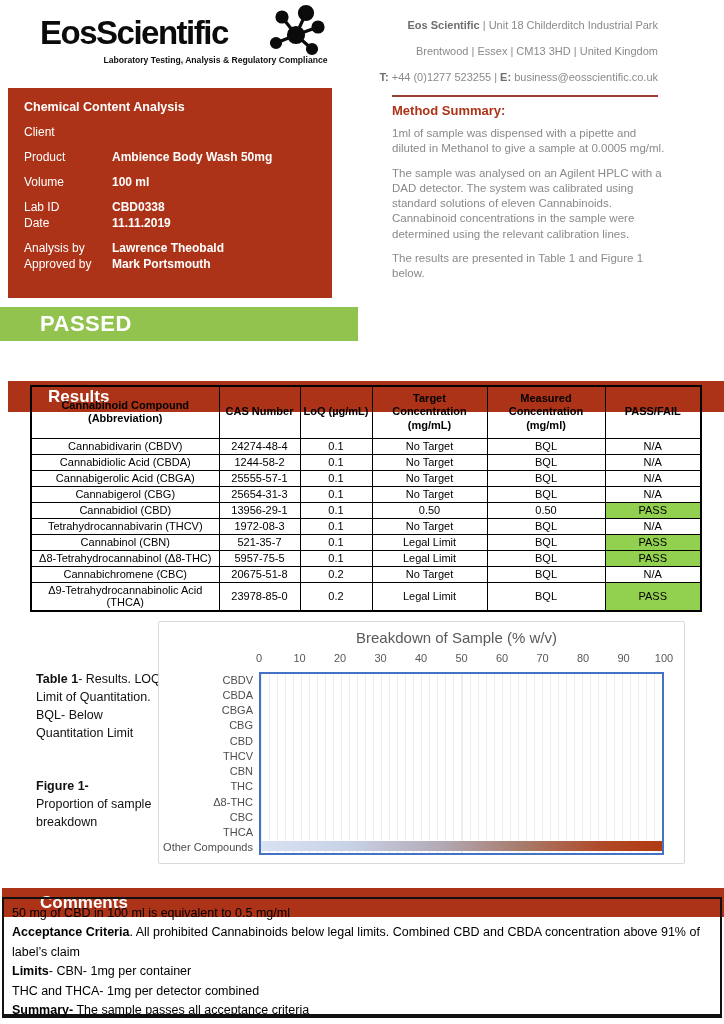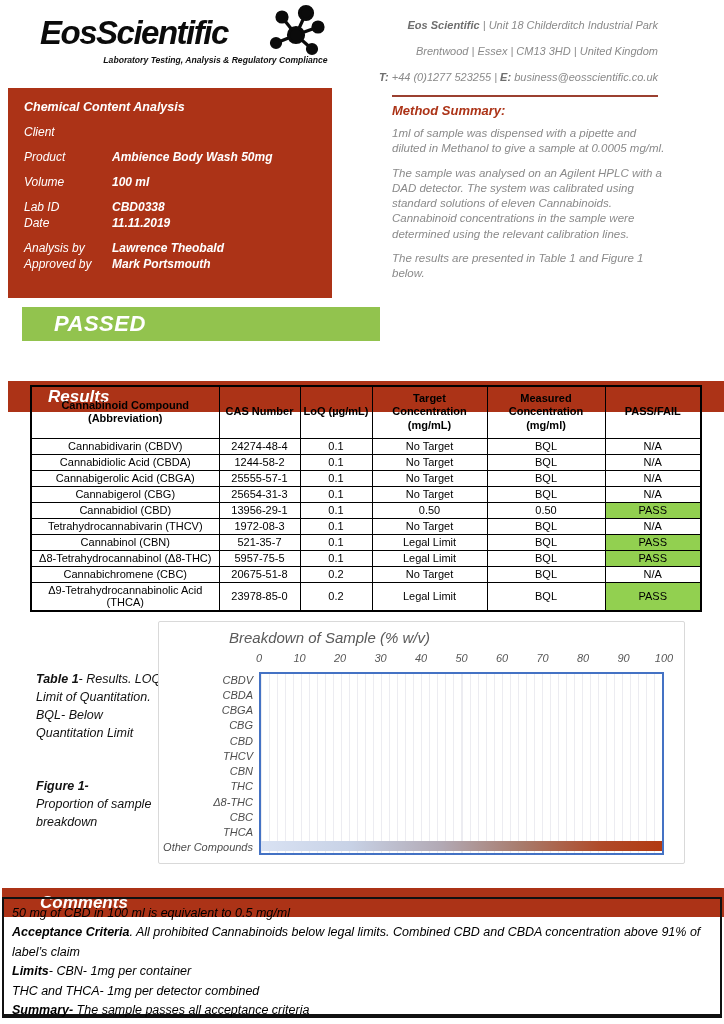--- a/index.html
+++ b/index.html
@@ -1,21 +1,21 @@
 <!DOCTYPE html>
 <html style="--brand-red: #AC3317; --banner-green: #92C34E; --pass-green: #92D050; --chart-blue: #4472C4;"><head>
 <meta charset="utf-8">
 <style>
   * { margin:0; padding:0; box-sizing:border-box; }
   html,body { background:#fff; }
   body {
     width:724px; height:1024px; position:relative; overflow:hidden;
     font-family:"Liberation Sans","DejaVu Sans",sans-serif; color:#000;
   }
-  .abs { position:absolute;font-style:italic; }
+  .abs { position:absolute; }
 
   
   .logo { left:40px; top:12px; width:300px; }
   .logo-text { font-size:33px; font-weight:800; letter-spacing:-1.5px; color:#0b0b0b; line-height:1.3; }
   .logo-tagline { font-size:8.6px; font-weight:700; color:#111; margin-left:58px; width:235px; text-align:center; }
   .molecule { position:absolute; left:226px; top:-9px; }
 
   .contact { right:66px; top:12px; text-align:right; font-size:11px; color:#8a8a8a; line-height:26px; }
   .contact b { color:#6e6e6e; }
 
@@ -33,23 +33,22 @@
 
   
   .method-rule { left:392px; top:95px; width:266px; height:2px; background:#9b4030; }
   .method { left:392px; top:103px; width:276px; }
   .method-heading { color:var(--brand-red); font-weight:700; font-size:13px; margin-bottom:8px; }
   .method p { color:#8a8a8a; font-size:11.5px; line-height:1.33; margin-bottom:9px; }
 
   
   .passed-banner {
     left:0; top:307px; width:358px; height:34px; background:var(--banner-green);
-    color:#fff; font-weight:700; font-size:22px; line-height:34px; padding-left:32px;
+    color:#fff; font-weight:700; font-size:22px; line-height:34px; padding-left:40px;
     letter-spacing:.5px;
-    margin-left:22px;
   }
   .section-bar {
     background:var(--brand-red); color:#fff; font-weight:700;
   }
   .results-bar { left:8px; top:345px; width:716px; height:31px; font-size:17px; line-height:31px; padding-left:40px;margin-top:36px; }
   .comments-bar { left:2px; top:868px; width:722px; height:29px; font-size:17px; line-height:29px; padding-left:38px;margin-top:20px; }
 
   
   .results-table {
     position:absolute; left:30px; top:385px; width:670px;
@@ -60,21 +59,21 @@
   .results-table th { font-weight:700; white-space:pre-line; height:52px; line-height:1.25; }
   .results-table td { height:16px; line-height:1.15; }
   .pass-cell { background:var(--pass-green); }
 
   
   .notes { left:36px; top:636px; width:132px; font-size:12.5px; line-height:1.45; color:#111;margin-top:34px; }
   .note-block { margin-bottom:34px; }
 
   
   .figure { left:158px; top:621px; width:527px; height:243px; border:1px solid #d9d9d9; border-radius:2px; background:#fff; }
-  .chart-title { margin-top:7px; text-align:left; padding-left:70px; font-size:15px; color:#595959; }
+  .chart-title { margin-top:7px; text-align:center; padding-left:70px; font-size:15px; color:#595959; }
   .chart-axis { position:relative; margin-left:100px; width:405px; height:20px; margin-top:4px; }
   .chart-axis .tick { position:absolute; top:2px; transform:translateX(-50%); font-size:11px; color:#595959; }
   .chart-body { display:flex; margin-top:2px; }
   .cat-labels { width:100px; height:183px; display:flex; flex-direction:column; padding-right:6px; }
   .cat-label { flex:1; display:flex; align-items:center; justify-content:flex-end; font-size:11px; color:#4d4d4d; white-space:nowrap; }
   .plot {
     width:405px; height:183px; border:2px solid var(--chart-blue);
     background:repeating-linear-gradient(to right, #ececf1 0 1px, transparent 1px 8.02px);
     display:flex; flex-direction:column;
   }

